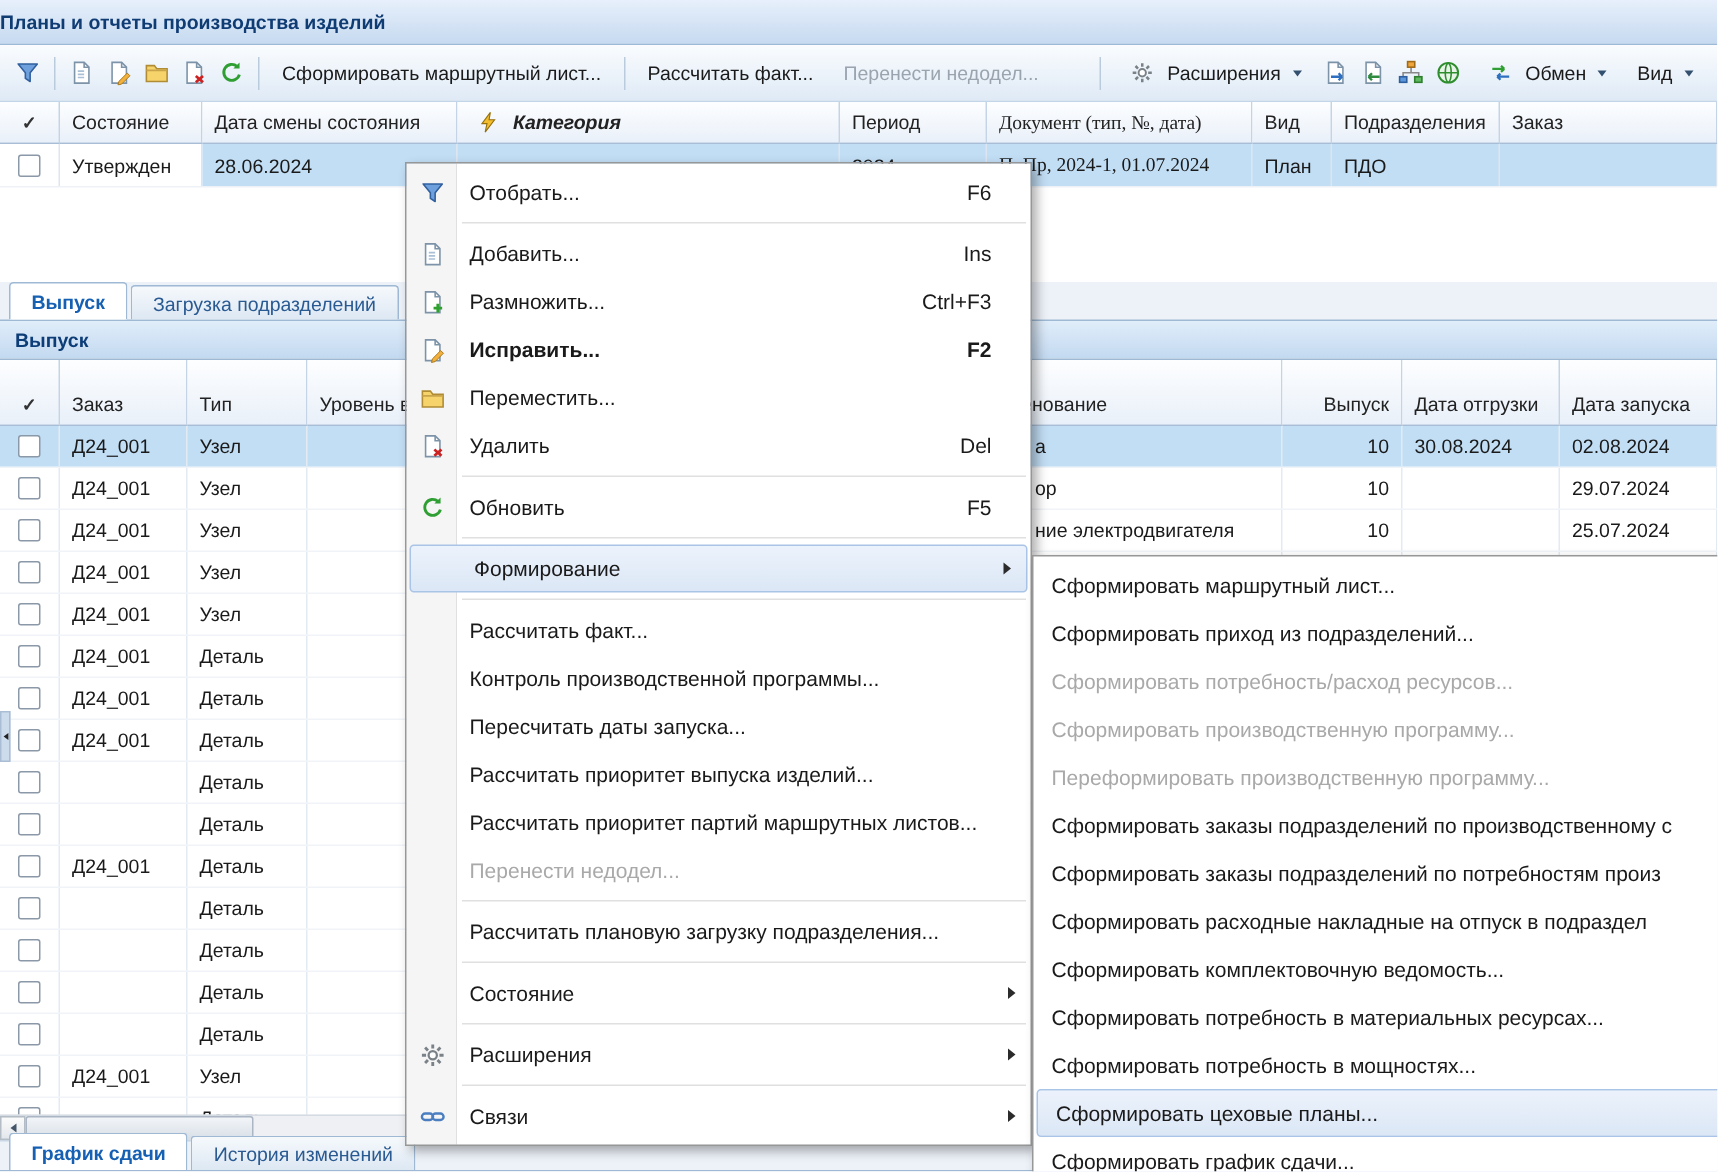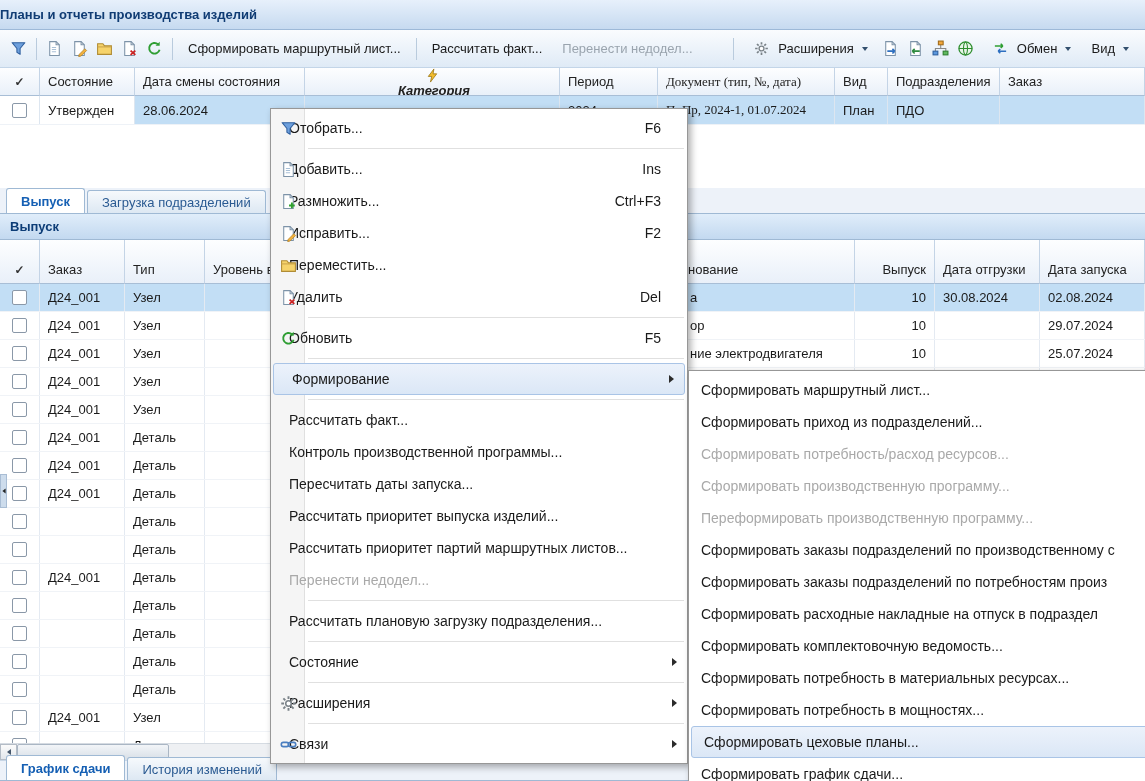--- a/index.html
+++ b/index.html
@@ -26,21 +26,21 @@
 
   
   .grid1{position:absolute;left:0;top:68px;width:1145px;height:120px;background:#fff;}
   .g1head,.g1row,.g2head,.g2row{display:flex;width:1145px;}
   .c,.d{box-sizing:border-box;border-right:1px solid #dde6f0;padding:0 8px;display:flex;
     align-items:center;overflow:hidden;white-space:nowrap;}
   .g1head{height:28px;}
   .g1head .c,.g2head .d{background:linear-gradient(#fdfeff,#e9f0f9);border-right:1px solid #c4d4e6;
     border-bottom:1px solid #a8bed6;color:#222;}
   .g1row{height:28px;border-bottom:1px solid #eef2f7;text-align:center;}
-  .c0{width:40px;justify-content:center;}.c1{width:95px;}.c2{width:170px;}.c3{width:255px;flex-direction:column;}
+  .c0{width:40px;justify-content:center;}.c1{width:95px;}.c2{width:170px;}.c3{width:255px;}
   .c4{width:98px;}.c5{width:177px;font-family:Liberation Serif, serif;}.c6{width:53px;}.c7{width:112px;}.c8{flex:1;}
   .catlbl{font-weight:700;font-style:italic;margin-left:4px;}
   .sel{background:#c2def5;}
   .cb{width:13px;height:13px;border:1px solid #8a98a8;background:#fff;border-radius:2px;flex:none;}
   .chk::after{content:"✓";font-size:12px;font-weight:700;color:#333;}
 
   .tabstrip{position:absolute;left:0;width:1145px;box-sizing:border-box;background:#edf2f9;
     border-bottom:1px solid #9fb9d4;display:flex;align-items:flex-end;padding-left:6px;}
   .tabs{display:flex;align-items:flex-end;}
   .tab{height:22px;padding:0 14px;display:flex;align-items:center;margin-right:2px;
@@ -76,24 +76,24 @@
     box-sizing:border-box;display:flex;align-items:center;justify-content:center;}
   .split .tri-left{border-right-color:#222;transform:scale(.8);}
 
   
   .menu{position:absolute;left:270px;top:108px;width:418px;box-sizing:border-box;
     background:linear-gradient(90deg,#f5f5f5 0 33px,#e0e0e0 33px 34px,#fff 34px);
     border:1px solid #979797;box-shadow:3px 3px 7px rgba(0,0,0,.32);padding:3px 0;z-index:50;font-size:14px;}
   .mi{position:relative;height:32px;display:flex;align-items:center;box-sizing:border-box;}
   .mi-ico{position:absolute;left:5px;width:24px;height:20px;display:flex;align-items:center;justify-content:center;}
   .mi-ico svg{width:17px;height:17px;}
-  .mi-label{margin-left:18px;white-space:nowrap;color:#1a1a1a;}
+  .mi-label{margin-left:42px;white-space:nowrap;color:#1a1a1a;}
   .mi-short{position:absolute;right:26px;color:#1a1a1a;}
   .mi.dis .mi-label,.mi.dis .mi-short{color:#a9a9a9;}
-  .mi.bold .mi-label,.mi.bold .mi-short{font-weight:400;}
+  .mi.bold .mi-label,.mi.bold .mi-short{font-weight:700;}
   .mi.hl{background:linear-gradient(#ecf2fb,#dbe7f6);border:1px solid #a9c4e6;border-radius:3px;margin:0 2px;}
   .arrow{position:absolute;right:10px;width:0;height:0;border-left:5px solid #2b2b2b;
     border-top:4px solid transparent;border-bottom:4px solid transparent;visibility:hidden;}
   .arrow.show{visibility:visible;}
   .msep{height:9px;position:relative;}
   .msep::after{content:"";position:absolute;left:37px;right:3px;top:4px;border-top:1px solid #e0e0e0;}
   .submenu{left:688px;top:370px;width:470px;background:#fff;z-index:60;}
   .submenu .mi-label{margin-left:12px;}
 </style>
 </head>

